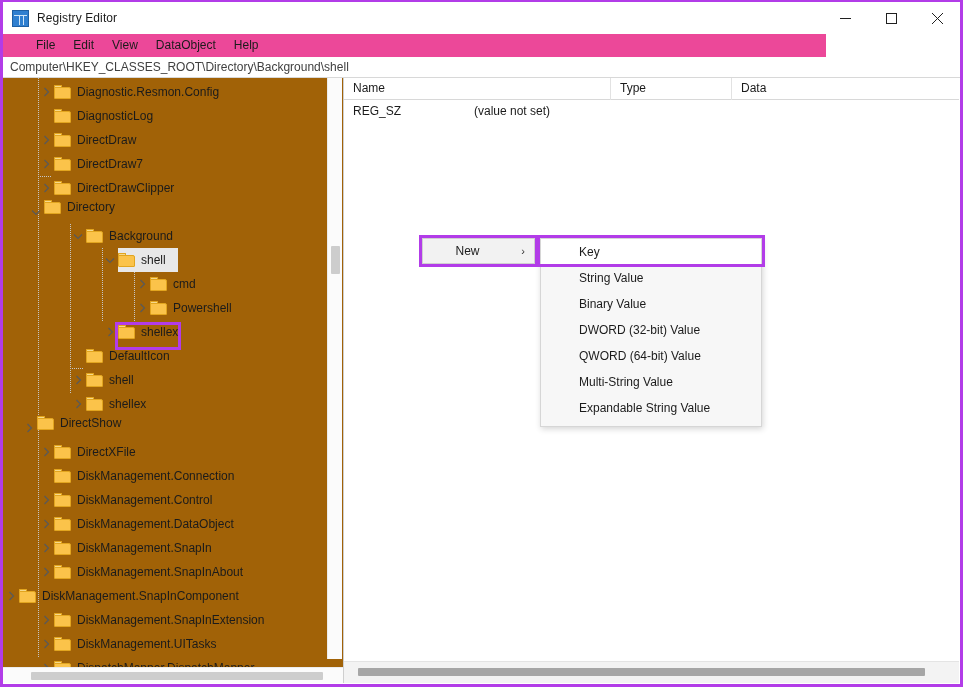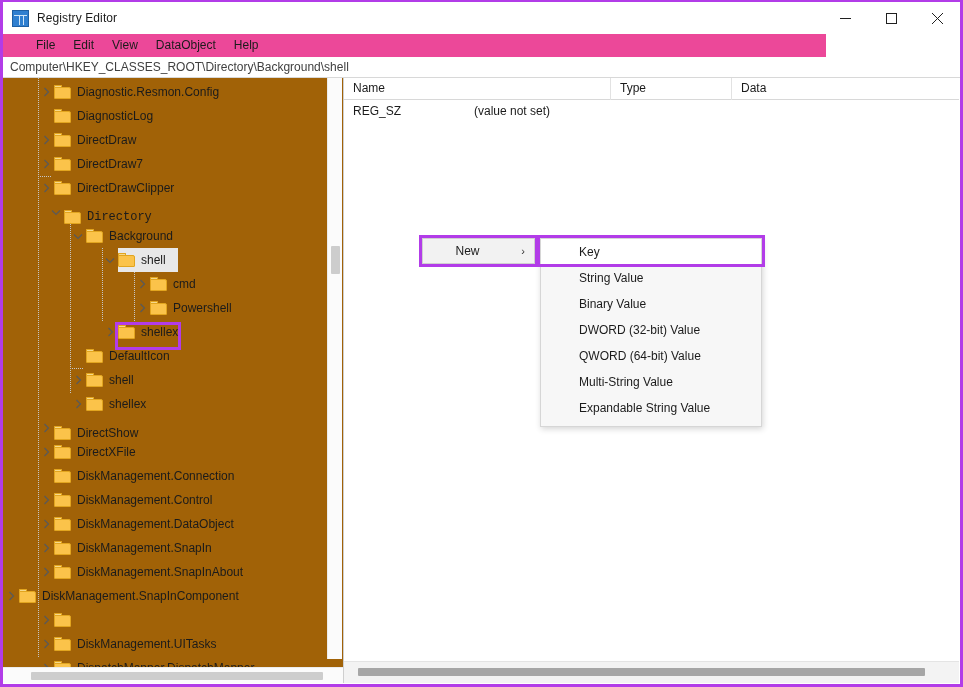--- a/index.html
+++ b/index.html
@@ -400,21 +400,21 @@
                 </svg>
               </span>
               <span class="folder">
                 <span class="ftab"></span>
                 <span class="fbody"></span>
               </span>
               <span class="tlabel">DirectDrawClipper</span>
             </div>
           </div>
           <div class="trow">
-            <div class="tcontent" style="display: flex; align-items: flex-end; padding-left: 45px; font-family: Liberation Mono, monospace;">
+            <div class="tcontent" style="display: flex; align-items: flex-start; padding-left: 25px;">
               <span class="twist">
                 <svg width="10" height="7" viewBox="0 0 10 7">
                   <polyline points="1,1.5 5,5.5 9,1.5" fill="none" stroke="#5a5a5a" stroke-width="1.2"></polyline>
                 </svg>
               </span>
               <span class="folder">
                 <span class="ftab"></span>
                 <span class="fbody"></span>
               </span>
               <span class="tlabel">Directory</span>
@@ -523,21 +523,21 @@
                 </svg>
               </span>
               <span class="folder">
                 <span class="ftab"></span>
                 <span class="fbody"></span>
               </span>
               <span class="tlabel">shellex</span>
             </div>
           </div>
           <div class="trow">
-            <div class="tcontent" style="display: flex; align-items: flex-end; padding-left: 35px;">
+            <div class="tcontent" style="display: flex; align-items: flex-start; padding-left: 18px;">
               <span class="twist">
                 <svg width="7" height="10" viewBox="0 0 7 10">
                   <polyline points="1.5,1 5.5,5 1.5,9" fill="none" stroke="#5a5a5a" stroke-width="1.2"></polyline>
                 </svg>
               </span>
               <span class="folder">
                 <span class="ftab"></span>
                 <span class="fbody"></span>
               </span>
               <span class="tlabel">DirectShow</span>
@@ -641,20 +641,21 @@
             <div class="tcontent" style="display: flex; align-items: center; padding-left: 35px;">
               <span class="twist">
                 <svg width="7" height="10" viewBox="0 0 7 10">
                   <polyline points="1.5,1 5.5,5 1.5,9" fill="none" stroke="#5a5a5a" stroke-width="1.2"></polyline>
                 </svg>
               </span>
               <span class="folder">
                 <span class="ftab"></span>
                 <span class="fbody"></span>
               </span>
+              <span class="tlabel">DiskManagement.SnapInExtension</span>
             </div>
           </div>
           <div class="trow">
             <div class="tcontent" style="display: flex; align-items: center; padding-left: 35px;">
               <span class="twist">
                 <svg width="7" height="10" viewBox="0 0 7 10">
                   <polyline points="1.5,1 5.5,5 1.5,9" fill="none" stroke="#5a5a5a" stroke-width="1.2"></polyline>
                 </svg>
               </span>
               <span class="folder">

